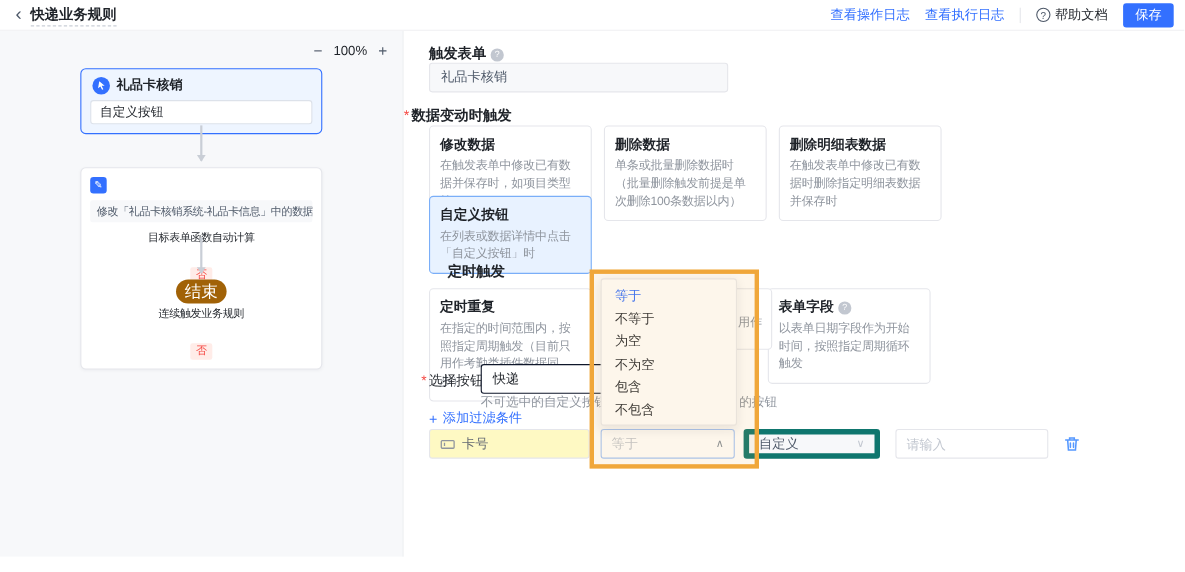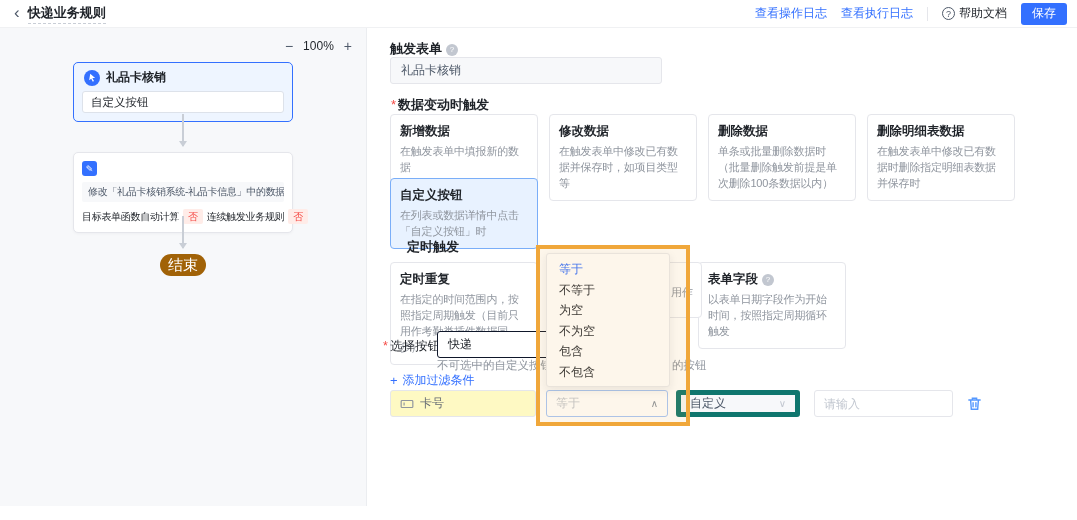--- a/index.html
+++ b/index.html
@@ -45,22 +45,22 @@
   .arrow::after { content:""; position:absolute; left:-3px; bottom:-5px; border:4px solid transparent;
                   border-top:6px solid #c9ced6; }
 
   .node2 { position:absolute; left:73px; top:124px; width:220px; background:#fff;
            border:1px solid #e5e6eb; border-radius:5px; padding:8px; cursor:pointer;
            box-shadow:0 1px 3px rgba(31,35,41,.04); }
   .sqicon { width:15px; height:15px; border-radius:3px; background:#3370ff; color:#fff; font-size:9px;
             display:flex; align-items:center; justify-content:center; }
   .n2box { margin-top:6px; background:#f7f8fa; border-radius:2px; padding:3px 6px; font-size:10px;
            color:#4e5969; white-space:nowrap; overflow:hidden; letter-spacing:-.3px; }
-  .n2flags { margin-top:7px; display:flex; align-items:center; gap:4px; font-size:10px;
-             color:#1f2329; white-space:nowrap; letter-spacing:-.3px; }
+  .n2flags { margin-top:7px; display:flex; align-items:center; gap:20px; font-size:10px;
+             color:#1f2329; white-space:nowrap; letter-spacing:-.3px;flex-direction:column; }
   .badge { background:#ffece8; color:#f54a45; padding:0 5px; border-radius:2px; font-size:10px; line-height:15px; }
 
   .endnode { position:absolute; left:160px; top:226px; width:46px; height:22px; background:#a16207;
              color:#fff; font-size:15px; border-radius:11px; display:flex; align-items:center;
              justify-content:center; cursor:pointer; }
 
   
   .panel { position:absolute; left:367px; top:28px; width:710px; height:492px; background:#fff; }
   .plabel { position:absolute; font-size:13px; font-weight:bold; color:#1f2329; }
   .req { color:#f54a45; margin-right:2px; font-weight:normal; }
@@ -178,29 +178,25 @@
     <div class="endnode">结束</div>
   </div>
 
   <div class="panel">
 
     <div class="plabel" style="left:23px; top:12px;">
       <span>触发表单</span><span class="iicon">?</span>
     </div>
     <div class="tf-input">礼品卡核销</div>
 
-    <div class="plabel" style="left:24px; top:68px;text-align:right;">
+    <div class="plabel" style="left:0; top:68px;text-align:right;">
       <span class="req">*</span><span>数据变动时触发</span>
     </div>
 
     <div class="cardrow">
-      <div class="card">
-        <div class="ct">新增数据</div>
-        <div class="cd">在触发表单中填报新的数据</div>
-      </div>
       <div class="card">
         <div class="ct">修改数据</div>
         <div class="cd">在触发表单中修改已有数据并保存时，如项目类型等</div>
       </div>
       <div class="card">
         <div class="ct">删除数据</div>
         <div class="cd">单条或批量删除数据时（批量删除触发前提是单次删除100条数据以内）</div>
       </div>
       <div class="card">
         <div class="ct">删除明细表数据</div>

